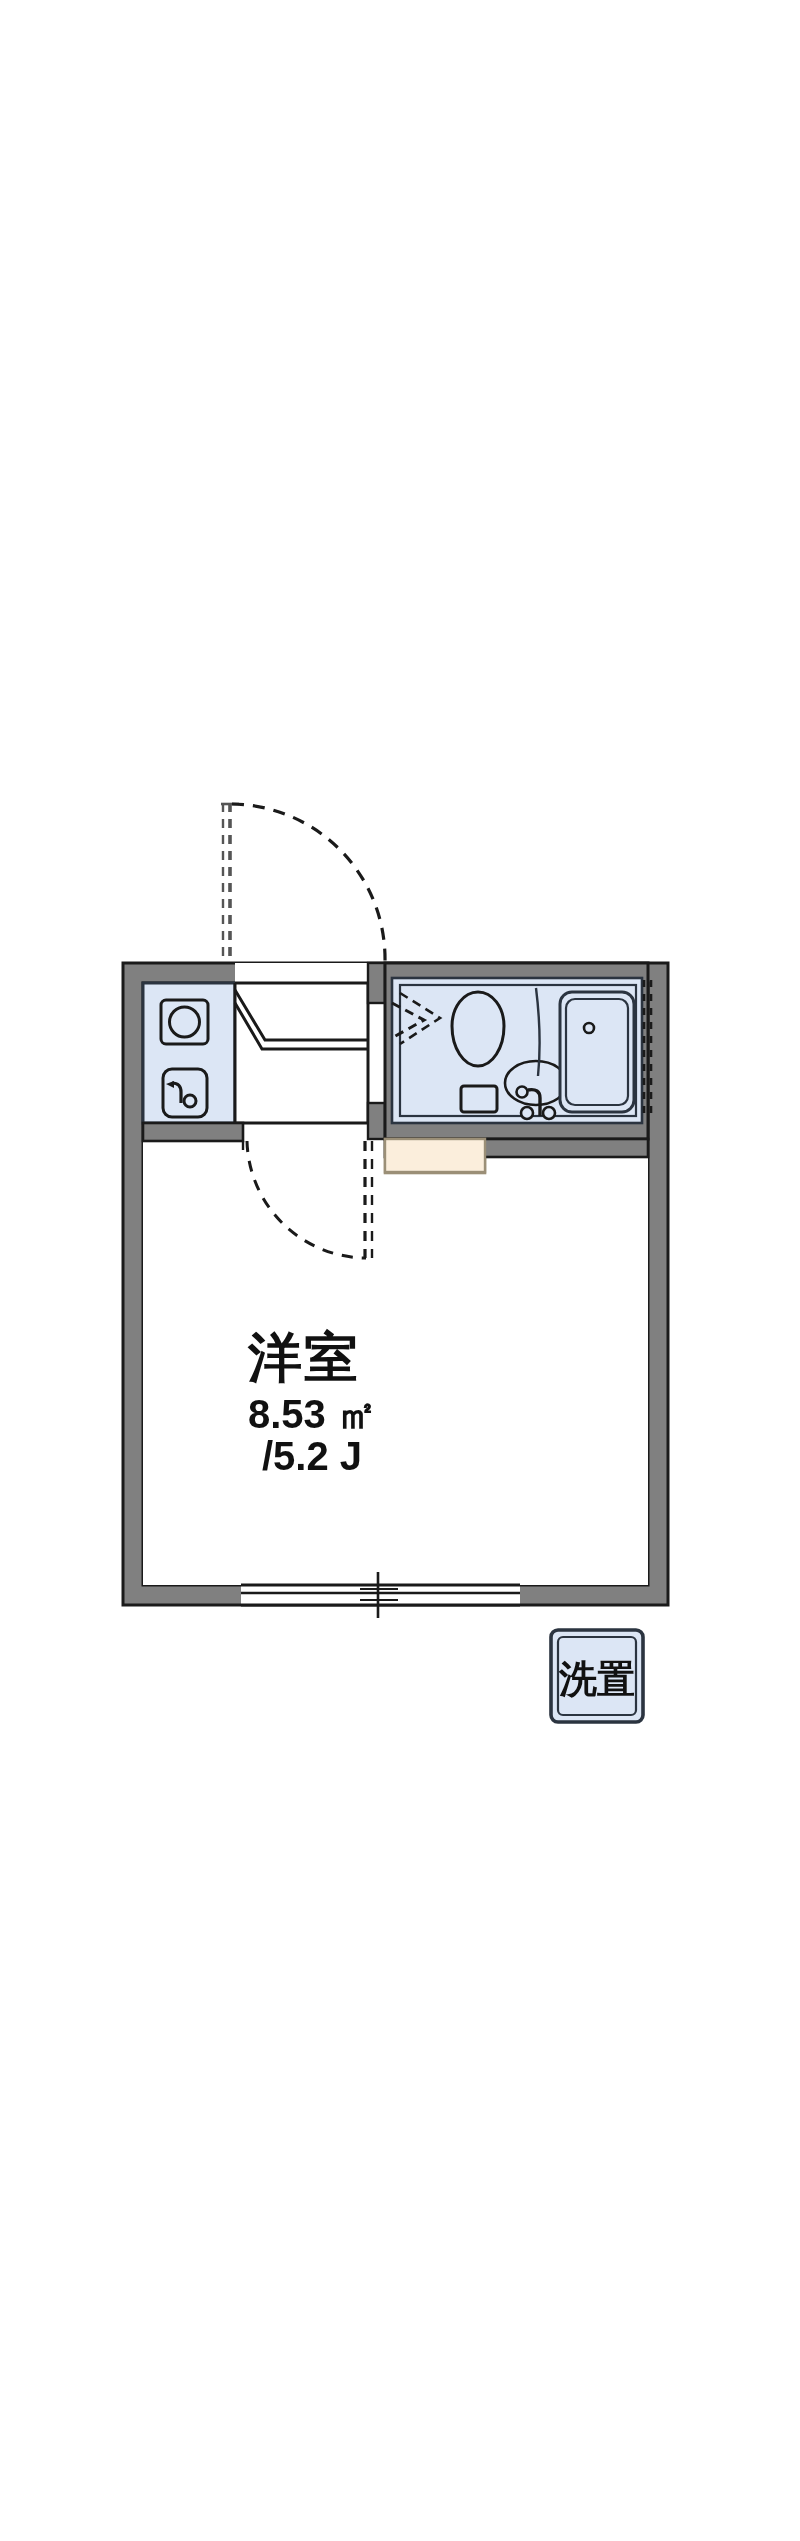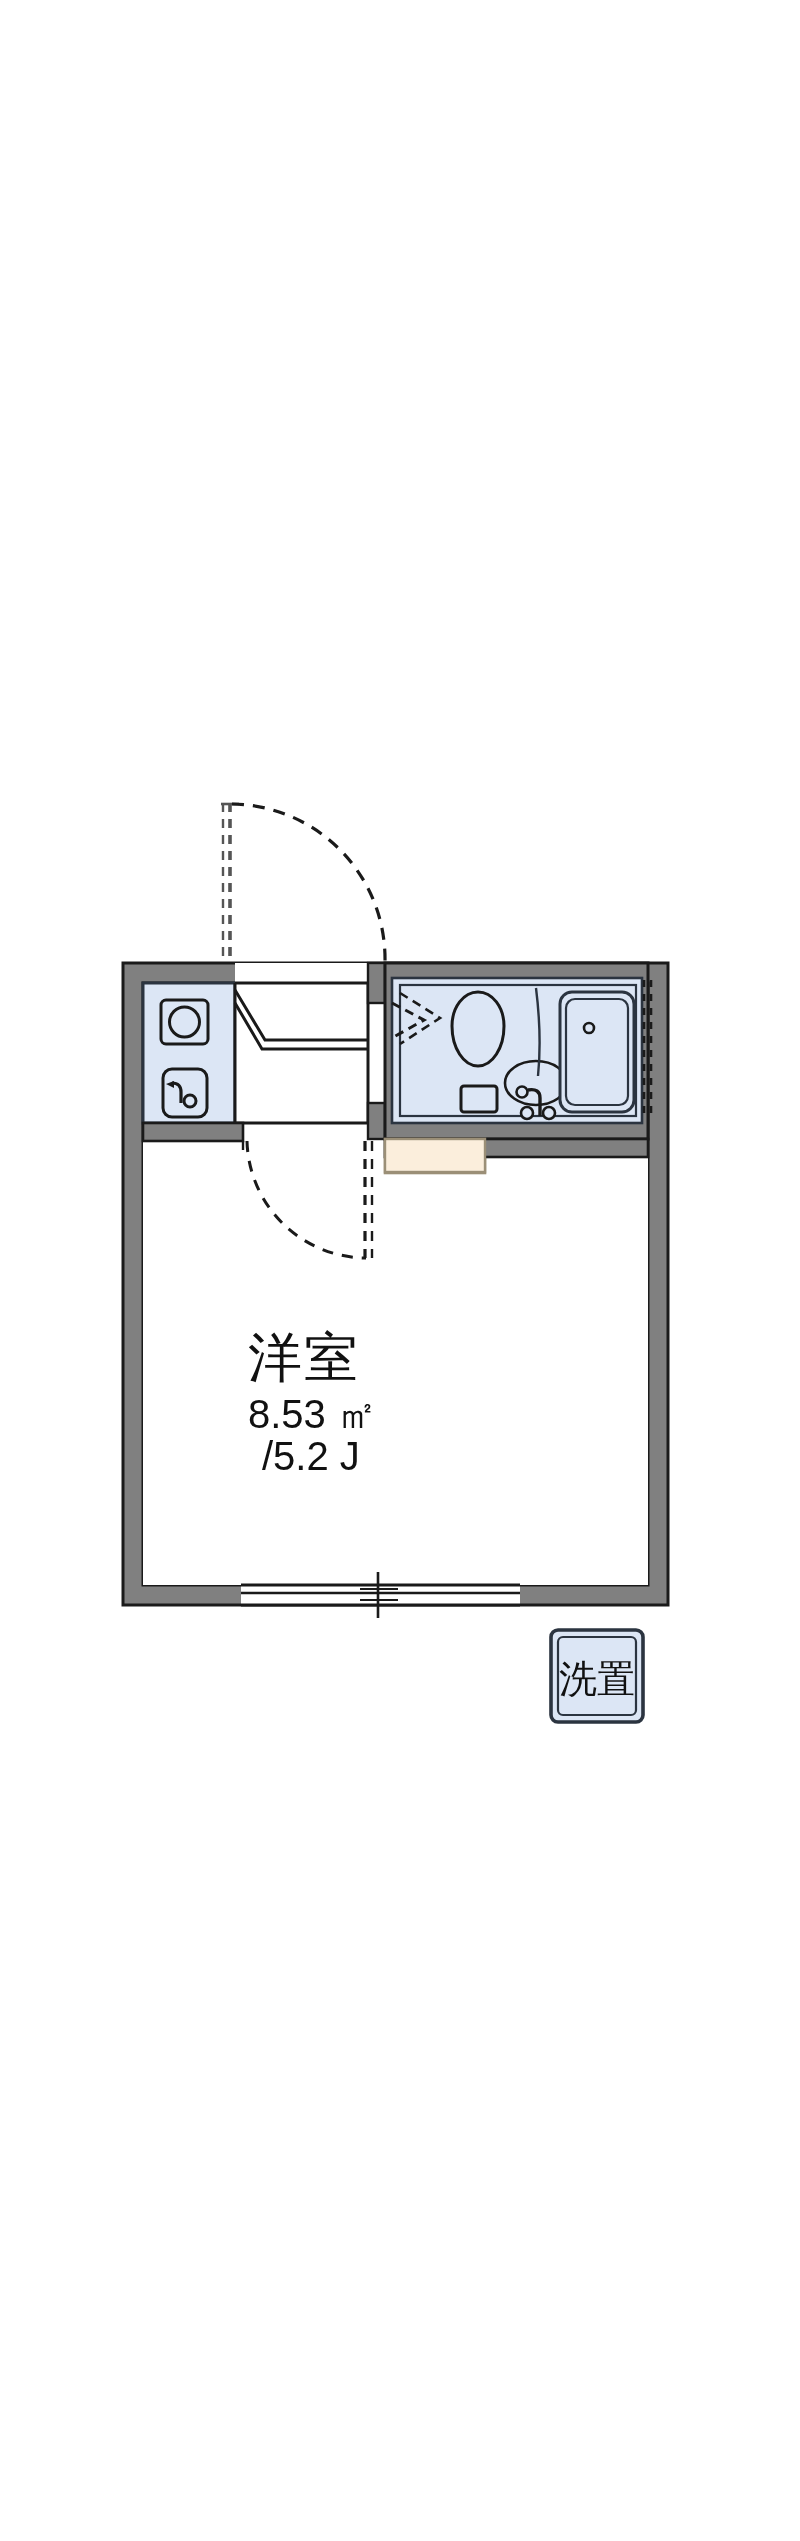--- a/index.html
+++ b/index.html
@@ -17,20 +17,21 @@
     height: 2541px;
     background: #ffffff;
     overflow: hidden;
   }
   #plan-stage {
     position: absolute;
     left: 0;
     top: 0;
     width: 800px;
     height: 2308px;
+    font-weight: bold;
   }
   svg.plan {
     display: block;
     width: 800px;
     height: 2541px;
   }
   .lbl {
     font-family: "Liberation Sans", "DejaVu Sans", sans-serif;
     fill: #111111;
   }

